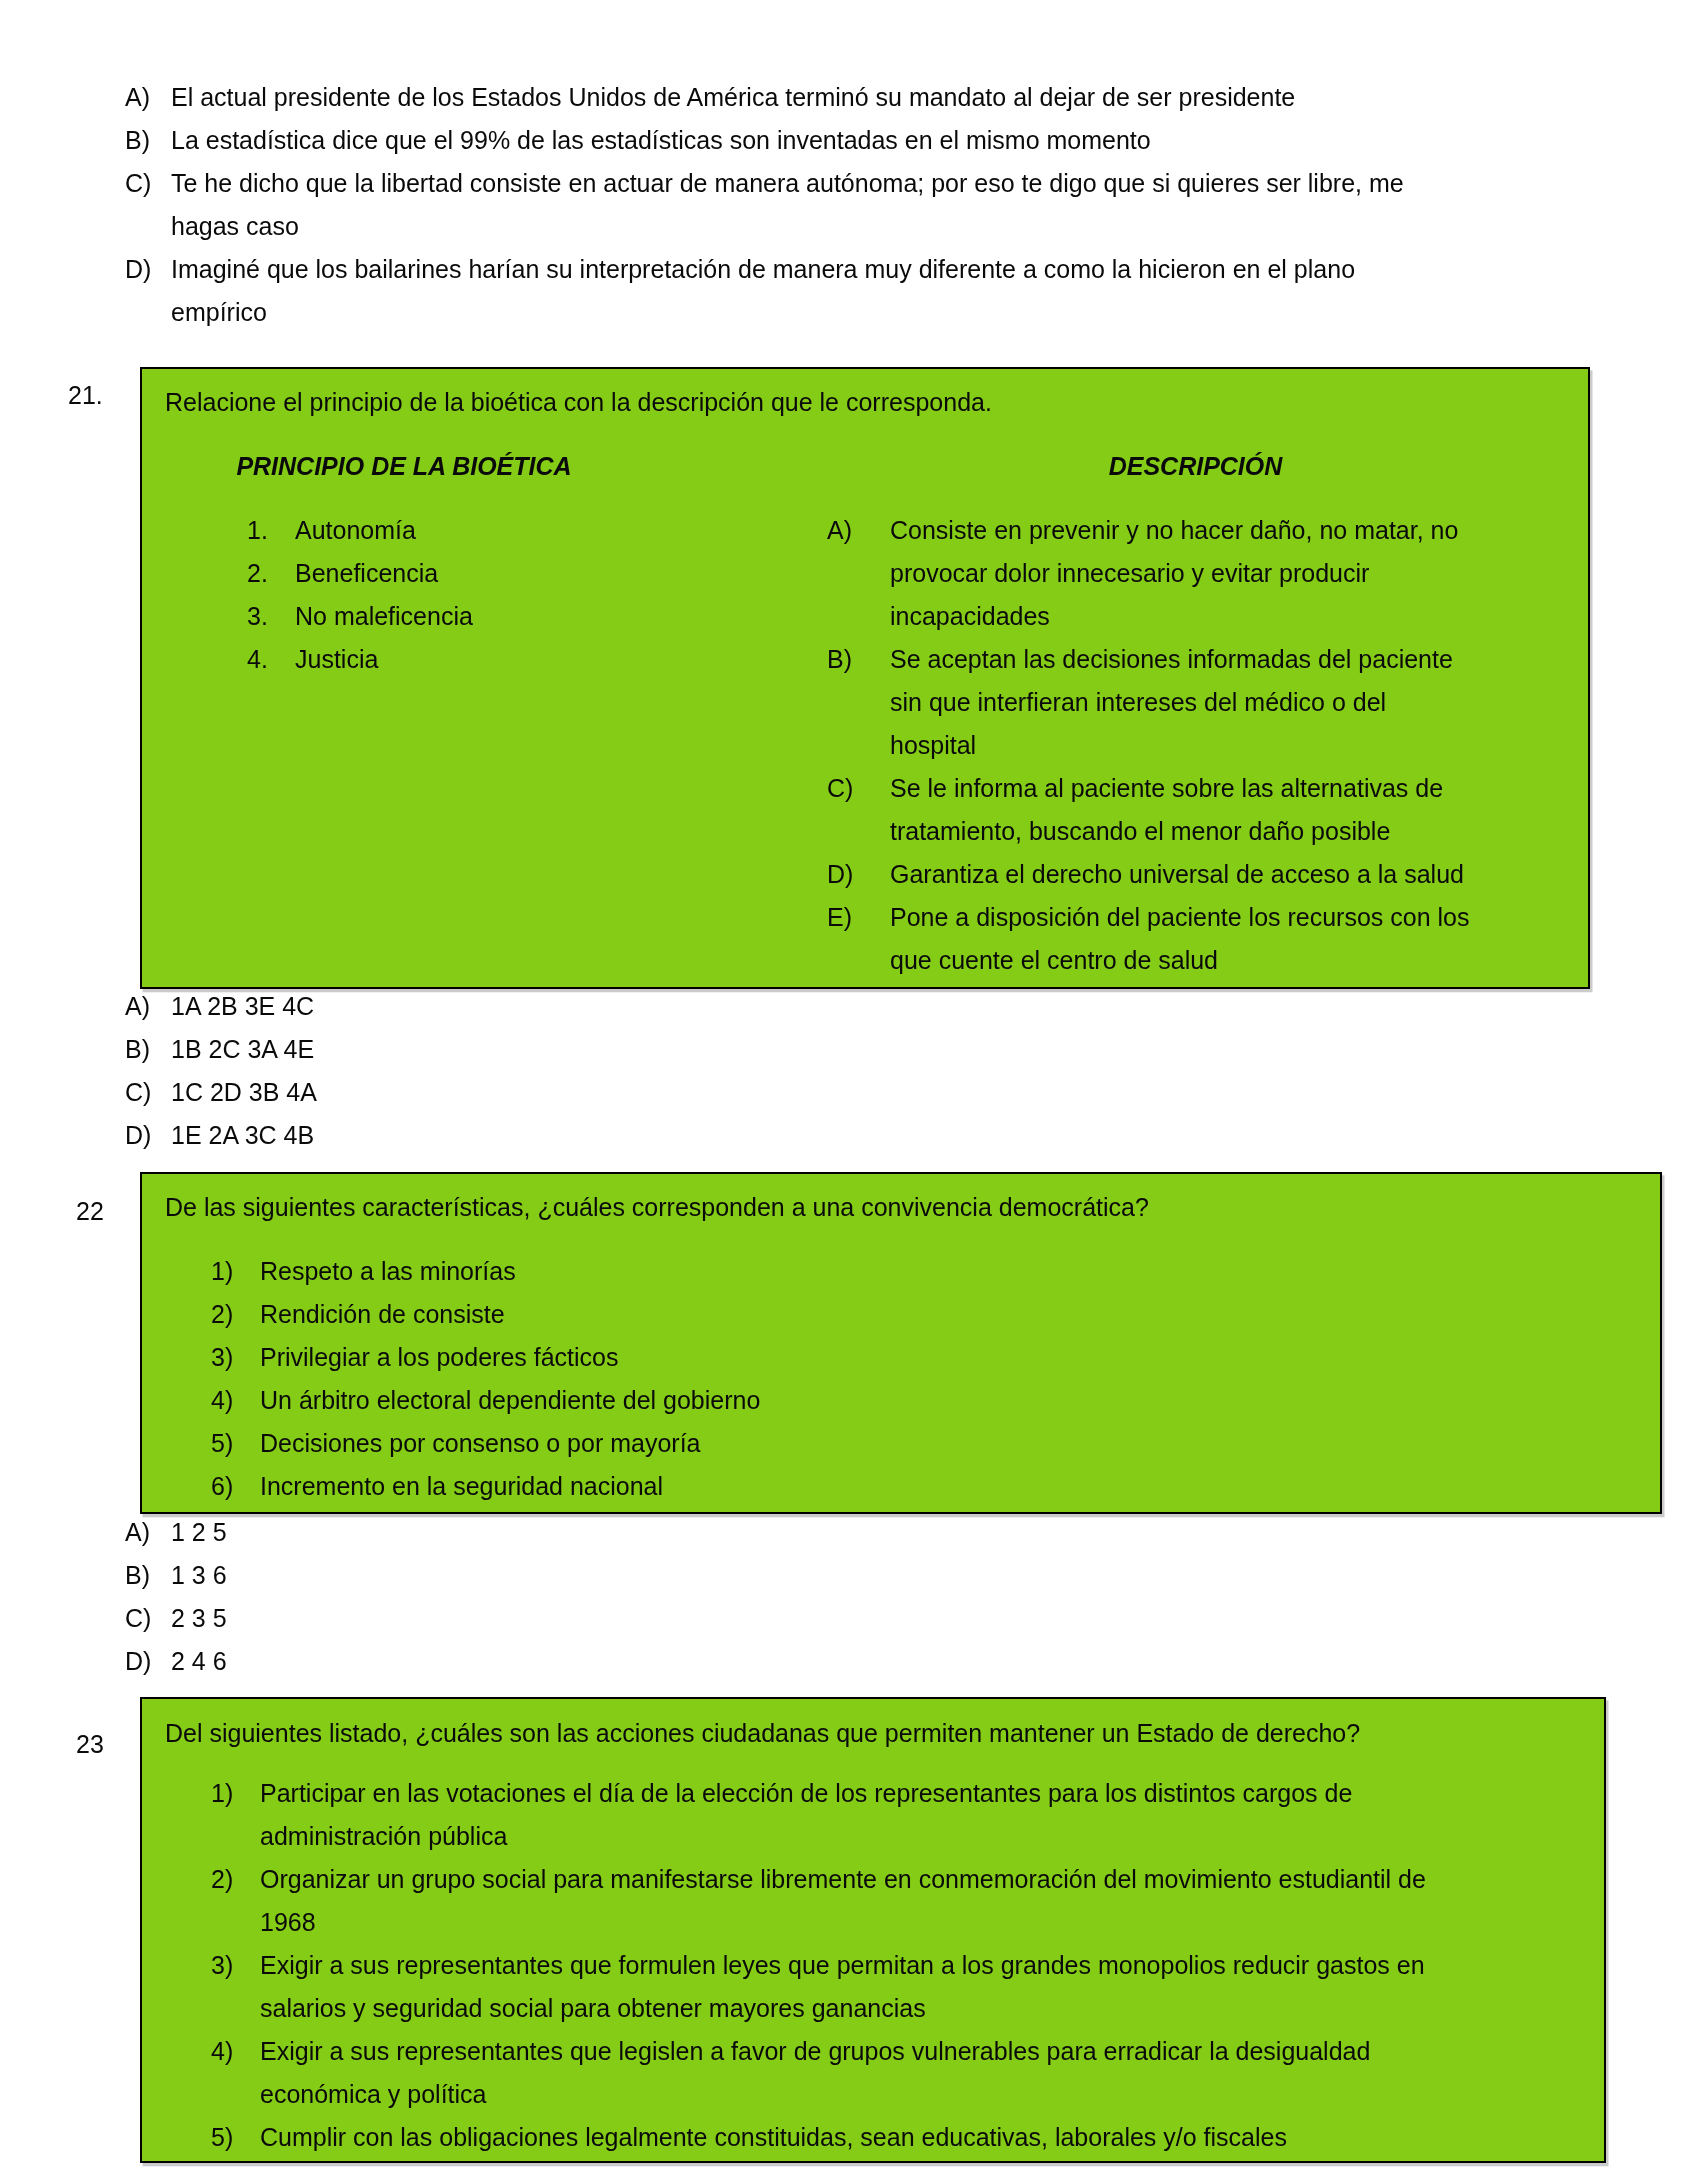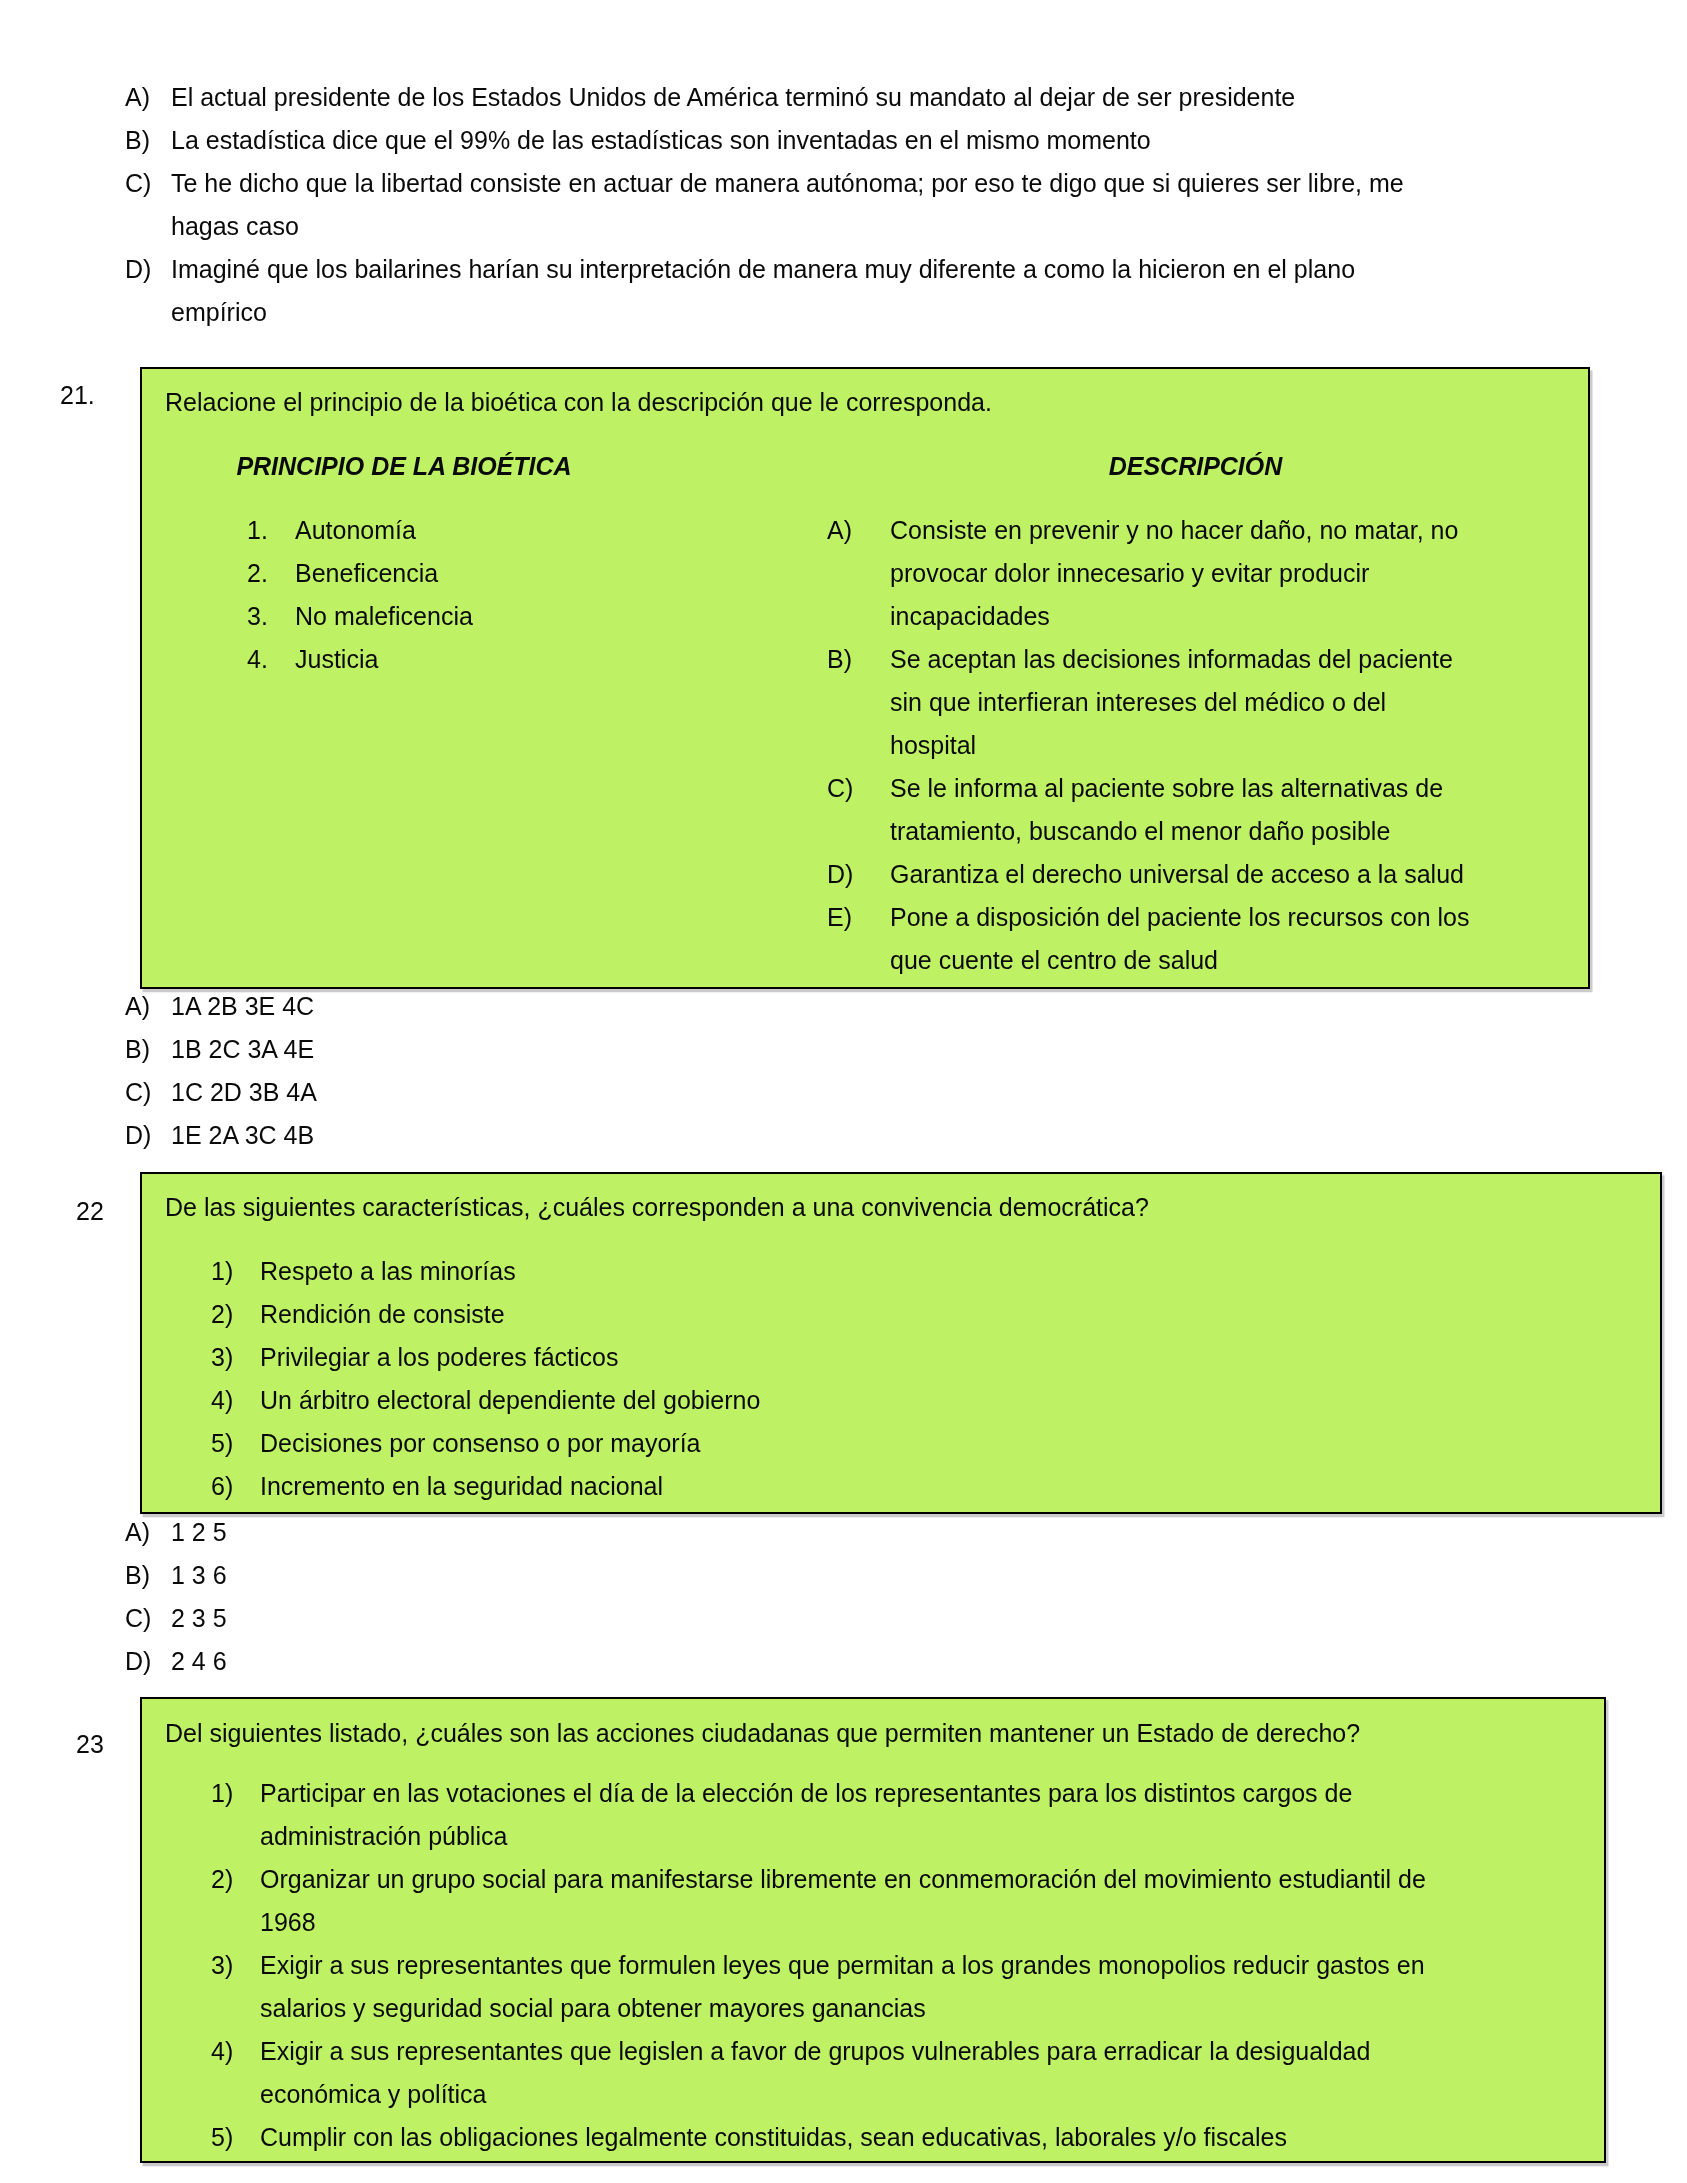--- a/index.html
+++ b/index.html
@@ -14,28 +14,28 @@
     line-height:43px;
     overflow:hidden;
   }
   .row { display:flex; align-items:flex-start; }
   .lbl { flex:0 0 46px; }
   .txt { flex:1; white-space:pre-line; }
 
   .intro { position:absolute; left:125px; top:76px; width:1475px; }
 
   .qnum { position:absolute; width:74px; }
-  #q21-num { left:60px; top:374px; }
+  #q21-num { left:68px; top:374px; }
   #q22-num { left:76px; top:1190px; }
   #q23-num { left:76px; top:1723px; }
 
   .qbox {
     position:absolute;
     border:2.5px solid #000;
-    background:#bef264;
+    background:#84cc16;
     box-shadow:2.5px 3.3px 0 rgba(140,140,140,0.45);
     padding:11.5px 23px 0 23px;
   }
   #q21-box { left:140px; top:367px; width:1450px; height:622px; }
   #q22-box { left:140px; top:1172px; width:1522px; height:342px; }
   #q23-box { left:140px; top:1697px; width:1466px; height:466px; padding-top:13px; }
 
   .q21-cols { display:flex; margin-top:21.4px; }
   .q21-left { width:527px; }
   .q21-left .heading { width:478px; text-align:center; }

